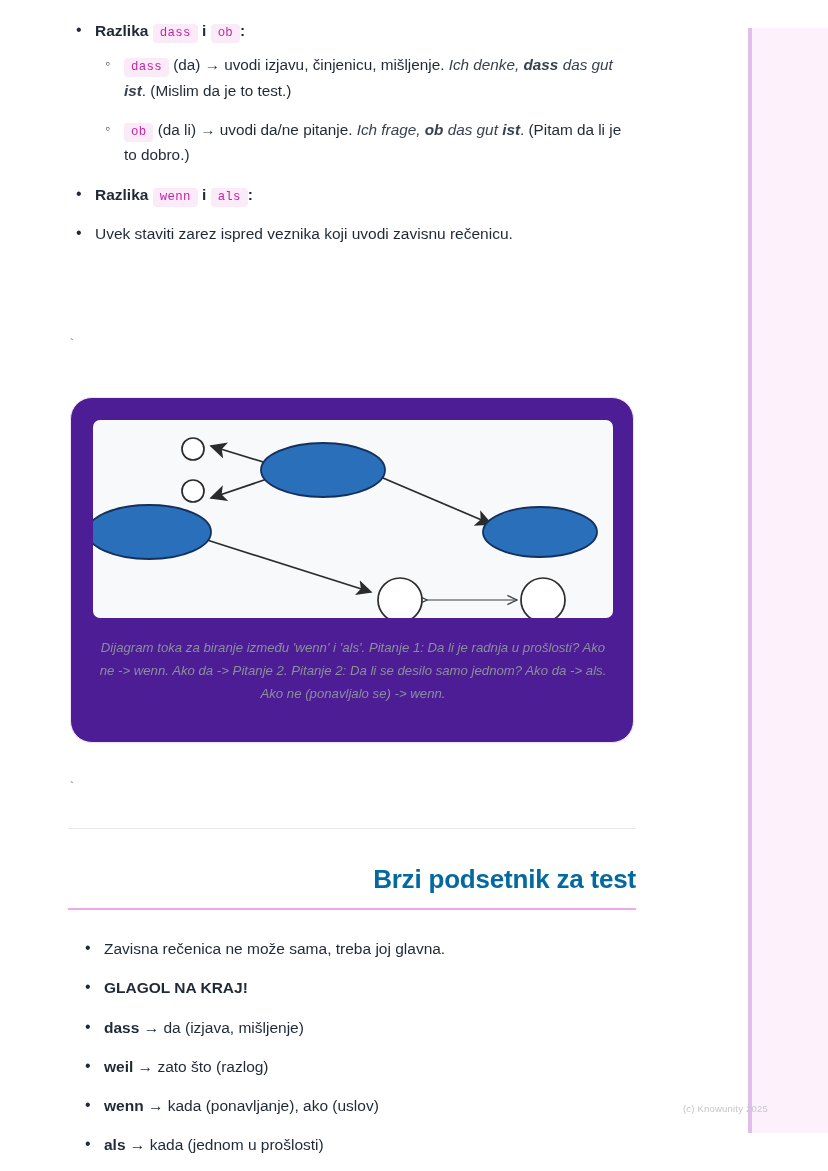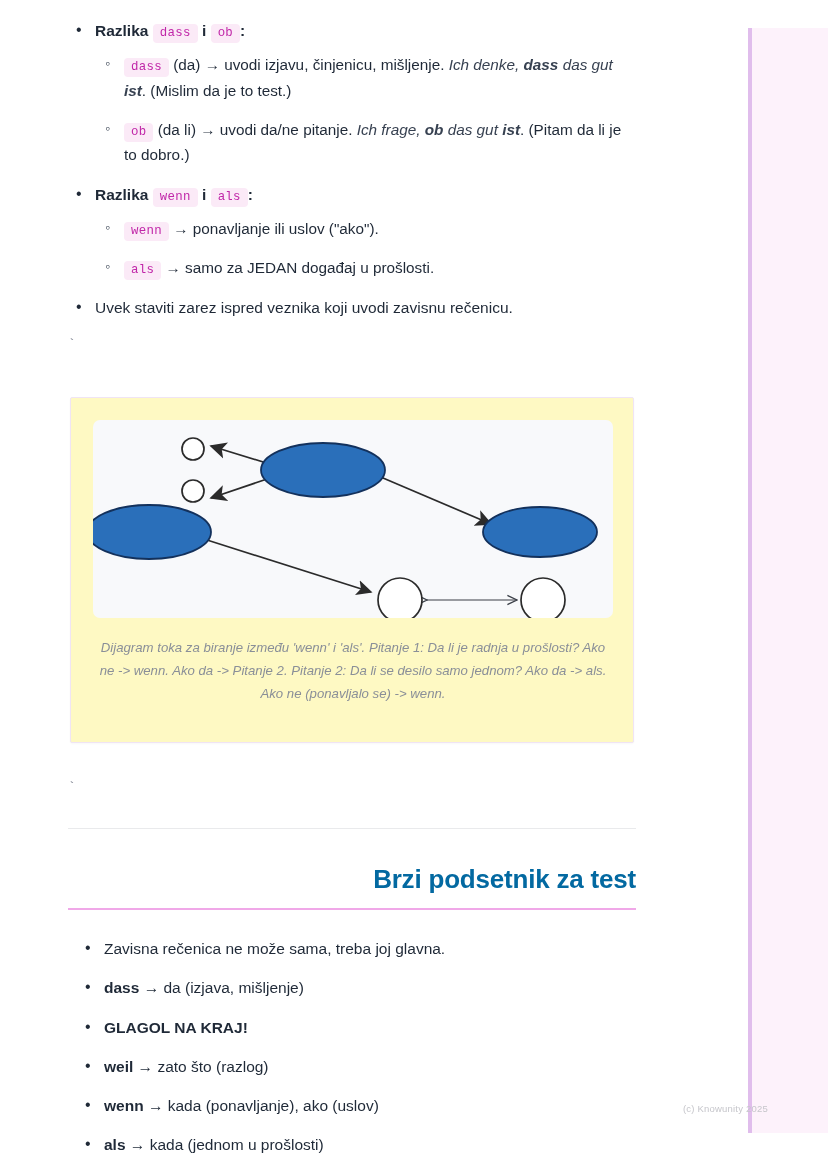--- a/index.html
+++ b/index.html
@@ -102,23 +102,23 @@
   #tick-two  { position: absolute; left: 68px; top: 781px; }
 
   
   #figure-card {
     position: absolute;
     left: 70px;
     top: 397px;
     width: 564px;
     height: 346px;
     box-sizing: border-box;
-    background: #fef9c3;
+    background: #4c1d95;
     border: 1px solid #f0e4f4;
-    border-radius: 2px;
+    border-radius: 22px;
     box-shadow: 0 1px 2px rgba(0,0,0,.03);
   }
   #figure-image {
     position: absolute;
     left: 22px;
     top: 22px;
     width: 520px;
     height: 198px;
     background: #f8f9fb;
     border-radius: 7px;
@@ -231,30 +231,20 @@
         </li>
       </ul>
     </li>
 
     <li>
       <span class="bold">Razlika</span>
       <code class="chip">wenn</code>
       <span class="bold">i</span>
       <code class="chip">als</code><span class="bold">:</span>
 
-      <ul class="lvl2">
-        <li>
-          <code class="chip">wenn</code>
-          <span>→ ponavljanje ili uslov ("ako").</span>
-        </li>
-        <li>
-          <code class="chip">als</code>
-          <span>→ samo za JEDAN događaj u prošlosti.</span>
-        </li>
-      </ul>
     </li>
 
     <li>
       <span>Uvek staviti zarez ispred veznika koji uvodi zavisnu rečenicu.</span>
     </li>
   </ul>
 </div>
 
 <div class="tick" id="tick-one">`</div>
 
@@ -298,24 +288,24 @@
 <div id="divider"></div>
 <div id="section-heading">Brzi podsetnik za test</div>
 <div id="heading-rule"></div>
 
 <div id="summary-list">
   <ul>
     <li>
       <b></b><span>Zavisna rečenica ne može sama, treba joj glavna.</span>
     </li>
     <li>
+      <b>GLAGOL NA KRAJ!</b><span></span>
+    </li>
+    <li>
       <b>dass</b><span> → da (izjava, mišljenje)</span>
-    </li>
-    <li>
-      <b>GLAGOL NA KRAJ!</b><span></span>
     </li>
     <li>
       <b>weil</b><span> → zato što (razlog)</span>
     </li>
     <li>
       <b>wenn</b><span> → kada (ponavljanje), ako (uslov)</span>
     </li>
     <li>
       <b>als</b><span> → kada (jednom u prošlosti)</span>
     </li>

